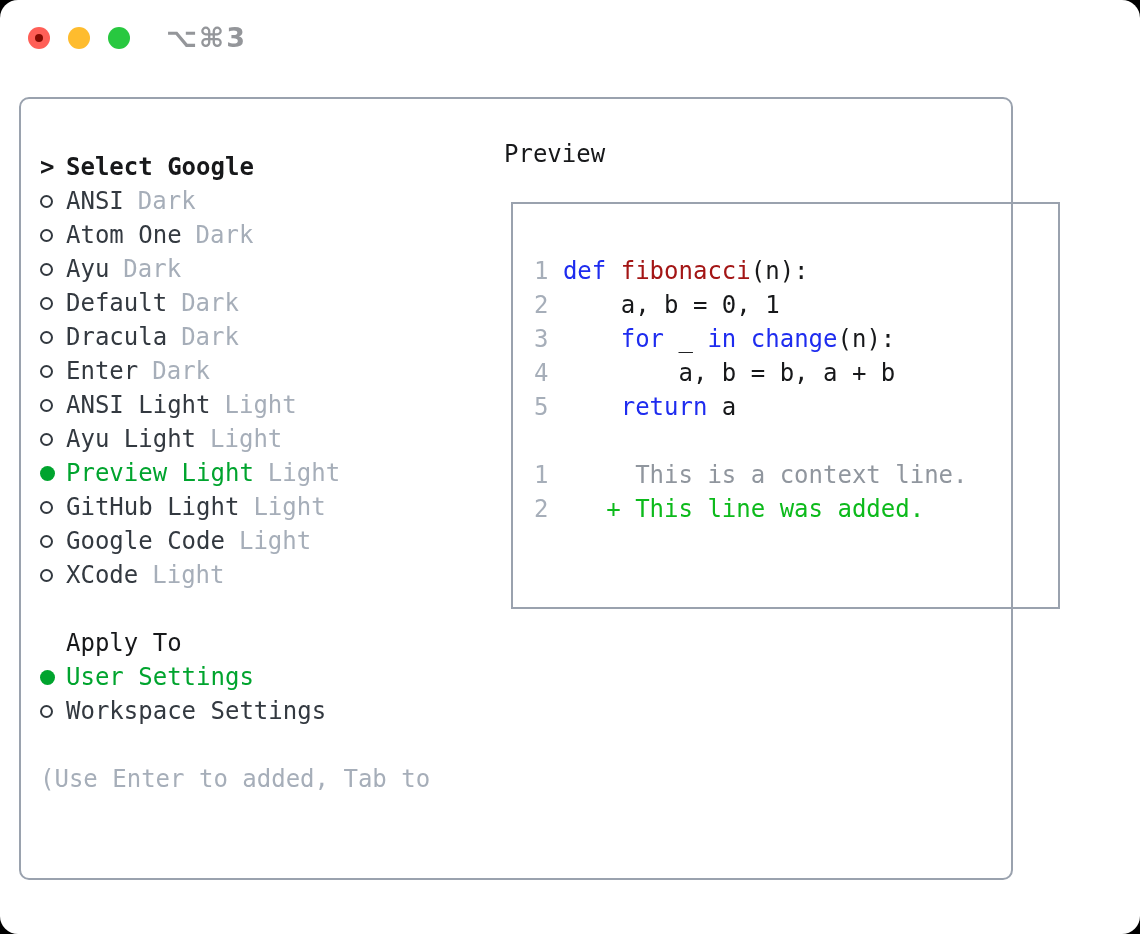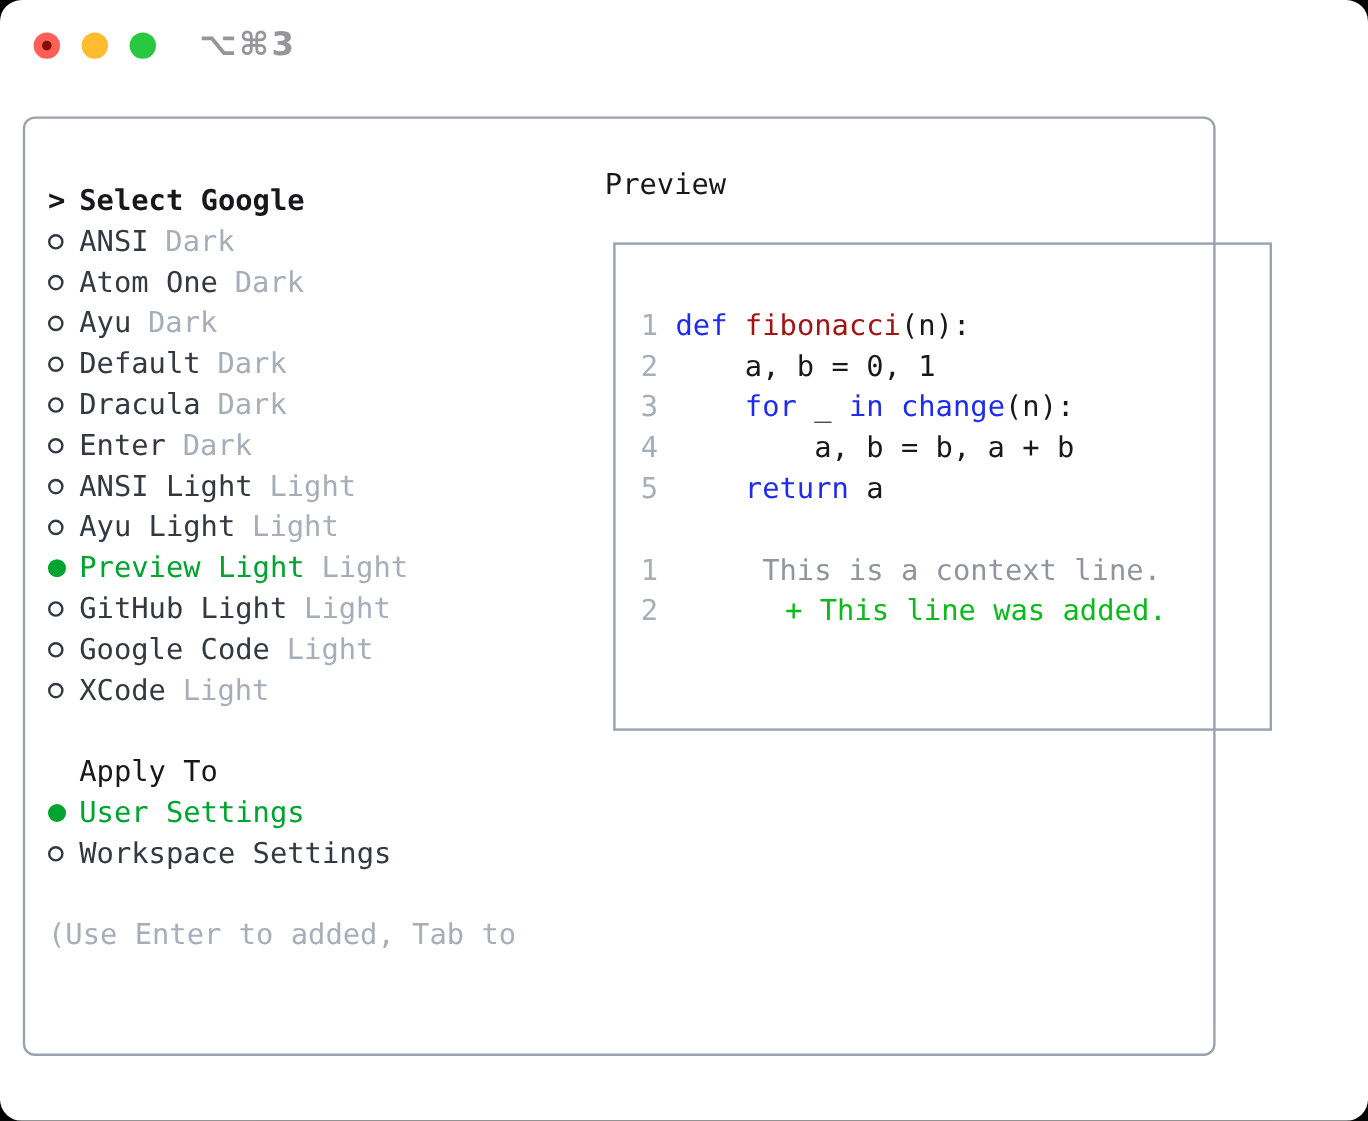--- a/index.html
+++ b/index.html
@@ -43,21 +43,21 @@
   .preview-box{position:absolute; left:490px; top:103px; width:549px; height:407px;
     border:2px solid var(--border,#9aa2ae); box-sizing:border-box;
     padding:50px 0 0 21px; overflow:hidden;}
   .pline{height:34px; line-height:34px; white-space:pre;}
   .tok.num{color:var(--num,#a6aeb9);}
   .tok.kw{color:var(--kw,#1e2cef);}
   .tok.fn{color:var(--fn,#a31515);}
   .tok.pl{color:var(--black,#17181a);}
   .tok.ctx{color:var(--ctx,#90969e);}
   .tok.del{color:var(--del,#c4331d);}
-  .tok.add{color:var(--add,#0cba1b);margin-left:48px;}
+  .tok.add{color:var(--add,#0cba1b);}
 </style>
 </head>
 <body>
 
 <div class="window">
 
   <div class="titlebar">
     <span class="light red">
         <span class="dot"></span>
       </span>

